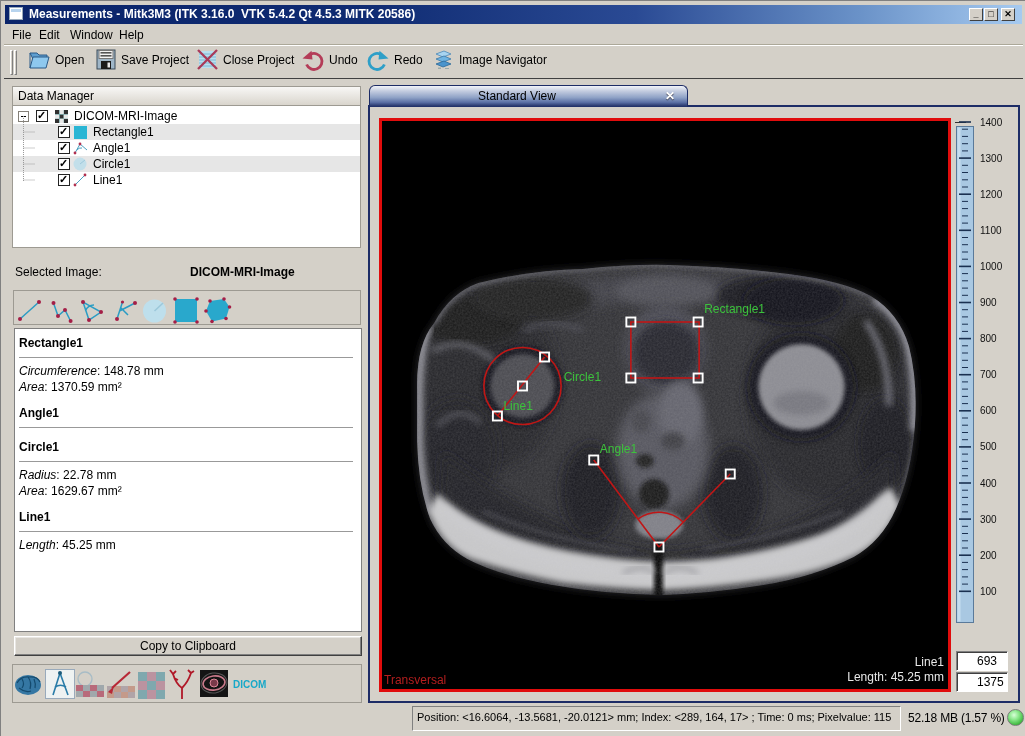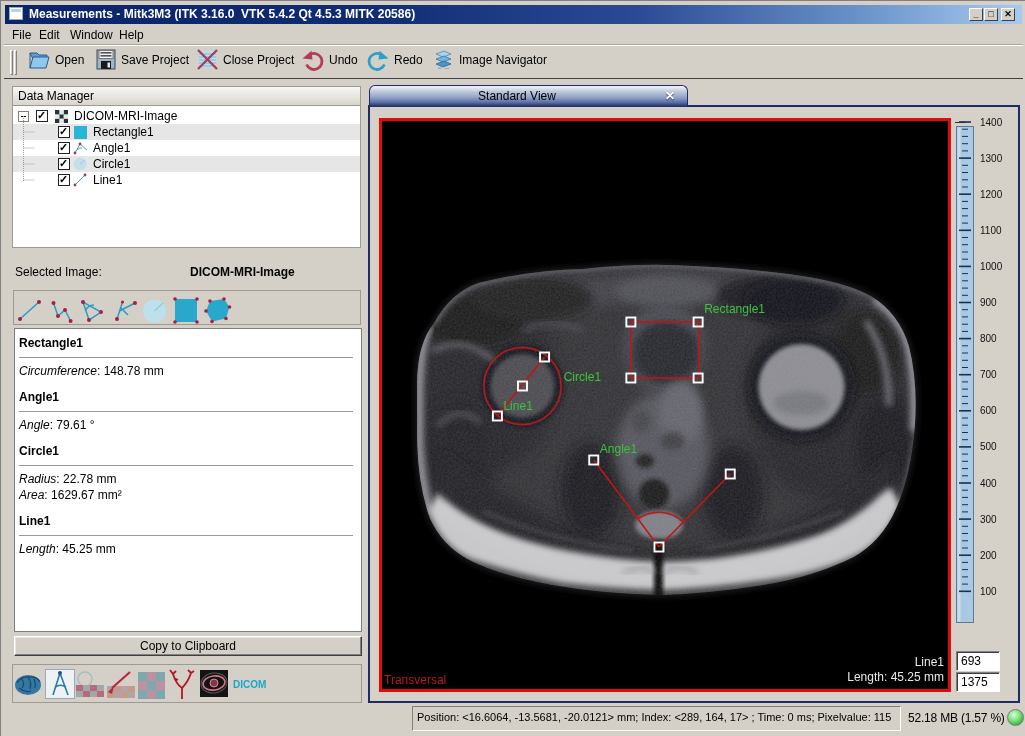--- a/index.html
+++ b/index.html
@@ -77,22 +77,22 @@
 #tab .x { position:absolute; right:12px; top:3px; color:#fff; font-weight:bold; font-size:12px;
   text-shadow:0 1px 1px #334; }
 
 #imgframe { left:378px; top:117px; width:572px; height:574px; background:#e00c0c; }
 #mri { position:absolute; left:3px; top:3px; width:566px; height:568px; background:#000; }
 #transversal { position:absolute; left:5px; top:555px; color:#b41e1e; font-size:12px; }
 #ovltxt { position:absolute; right:7px; top:537px; color:#e8e8e8; font-size:12px; text-align:right; line-height:15px; }
 
 #slider { left:954px; top:117px; width:50px; height:510px; }
 
-.spin { left:955px; width:44px; height:20px; background:#fff; border:1px solid; border-color:#808080 #fff #fff #808080;
-  box-shadow:inset 1px 1px 0 #404040; font-size:12px; color:#000; padding:2px 0 0 4px; }
+.spin { left:955px; width:52px; height:20px; background:#fff; border:1px solid; border-color:#808080 #fff #fff #808080;
+  box-shadow:inset 1px 1px 0 #404040; font-size:12px; color:#000; padding:2px 0 0 20px; }
 
 #statusbox { left:411px; top:705px; width:489px; height:25px;
   border:1px solid; border-color:#808080 #fff #fff #808080;
   font-size:11px; color:#000; padding:4px 0 0 4px; white-space:nowrap; }
 #memtxt { left:907px; top:710px; font-size:12px; letter-spacing:-0.2px; color:#000; }
 #led { left:1006px; top:708px; width:17px; height:17px; border-radius:50%;
   background:radial-gradient(circle at 6px 5px,#d8ffd8 0%,#8ce88c 35%,#3cb83c 75%,#2a9a2a 100%);
   border:1px solid #7a7a7a; }
 </style>
 </head>
@@ -272,23 +272,23 @@
         <circle cx="212" cy="27.5" r="1.8"></circle>
         <circle cx="198" cy="30.5" r="1.8"></circle>
         <circle cx="192" cy="20" r="1.8"></circle>
       </g>
 </svg></div>
 
 <div id="results" class="abs">
   <h4>Rectangle1</h4>
   <hr>
   <p><span class="it">Circumference</span>: 148.78 mm</p>
+  <p><span class="it">Area</span>: 1370.59 mm²</p>
   <h4 style="margin-top:12px;">Angle1</h4>
   <hr>
-  <p><span class="it">Angle</span>: 79.61 °</p>
   <h4 style="margin-top:12px;">Circle1</h4>
   <hr>
   <p><span class="it">Radius</span>: 22.78 mm</p>
   <p><span class="it">Area</span>: 1629.67 mm²</p>
   <h4 style="margin-top:12px;">Line1</h4>
   <hr>
   <p><span class="it">Length</span>: 45.25 mm</p>
 </div>
 <div id="copybtn" class="abs">Copy to Clipboard</div>
 <div id="modbar" class="abs"><svg width="348" height="37" viewBox="0 0 348 37">

